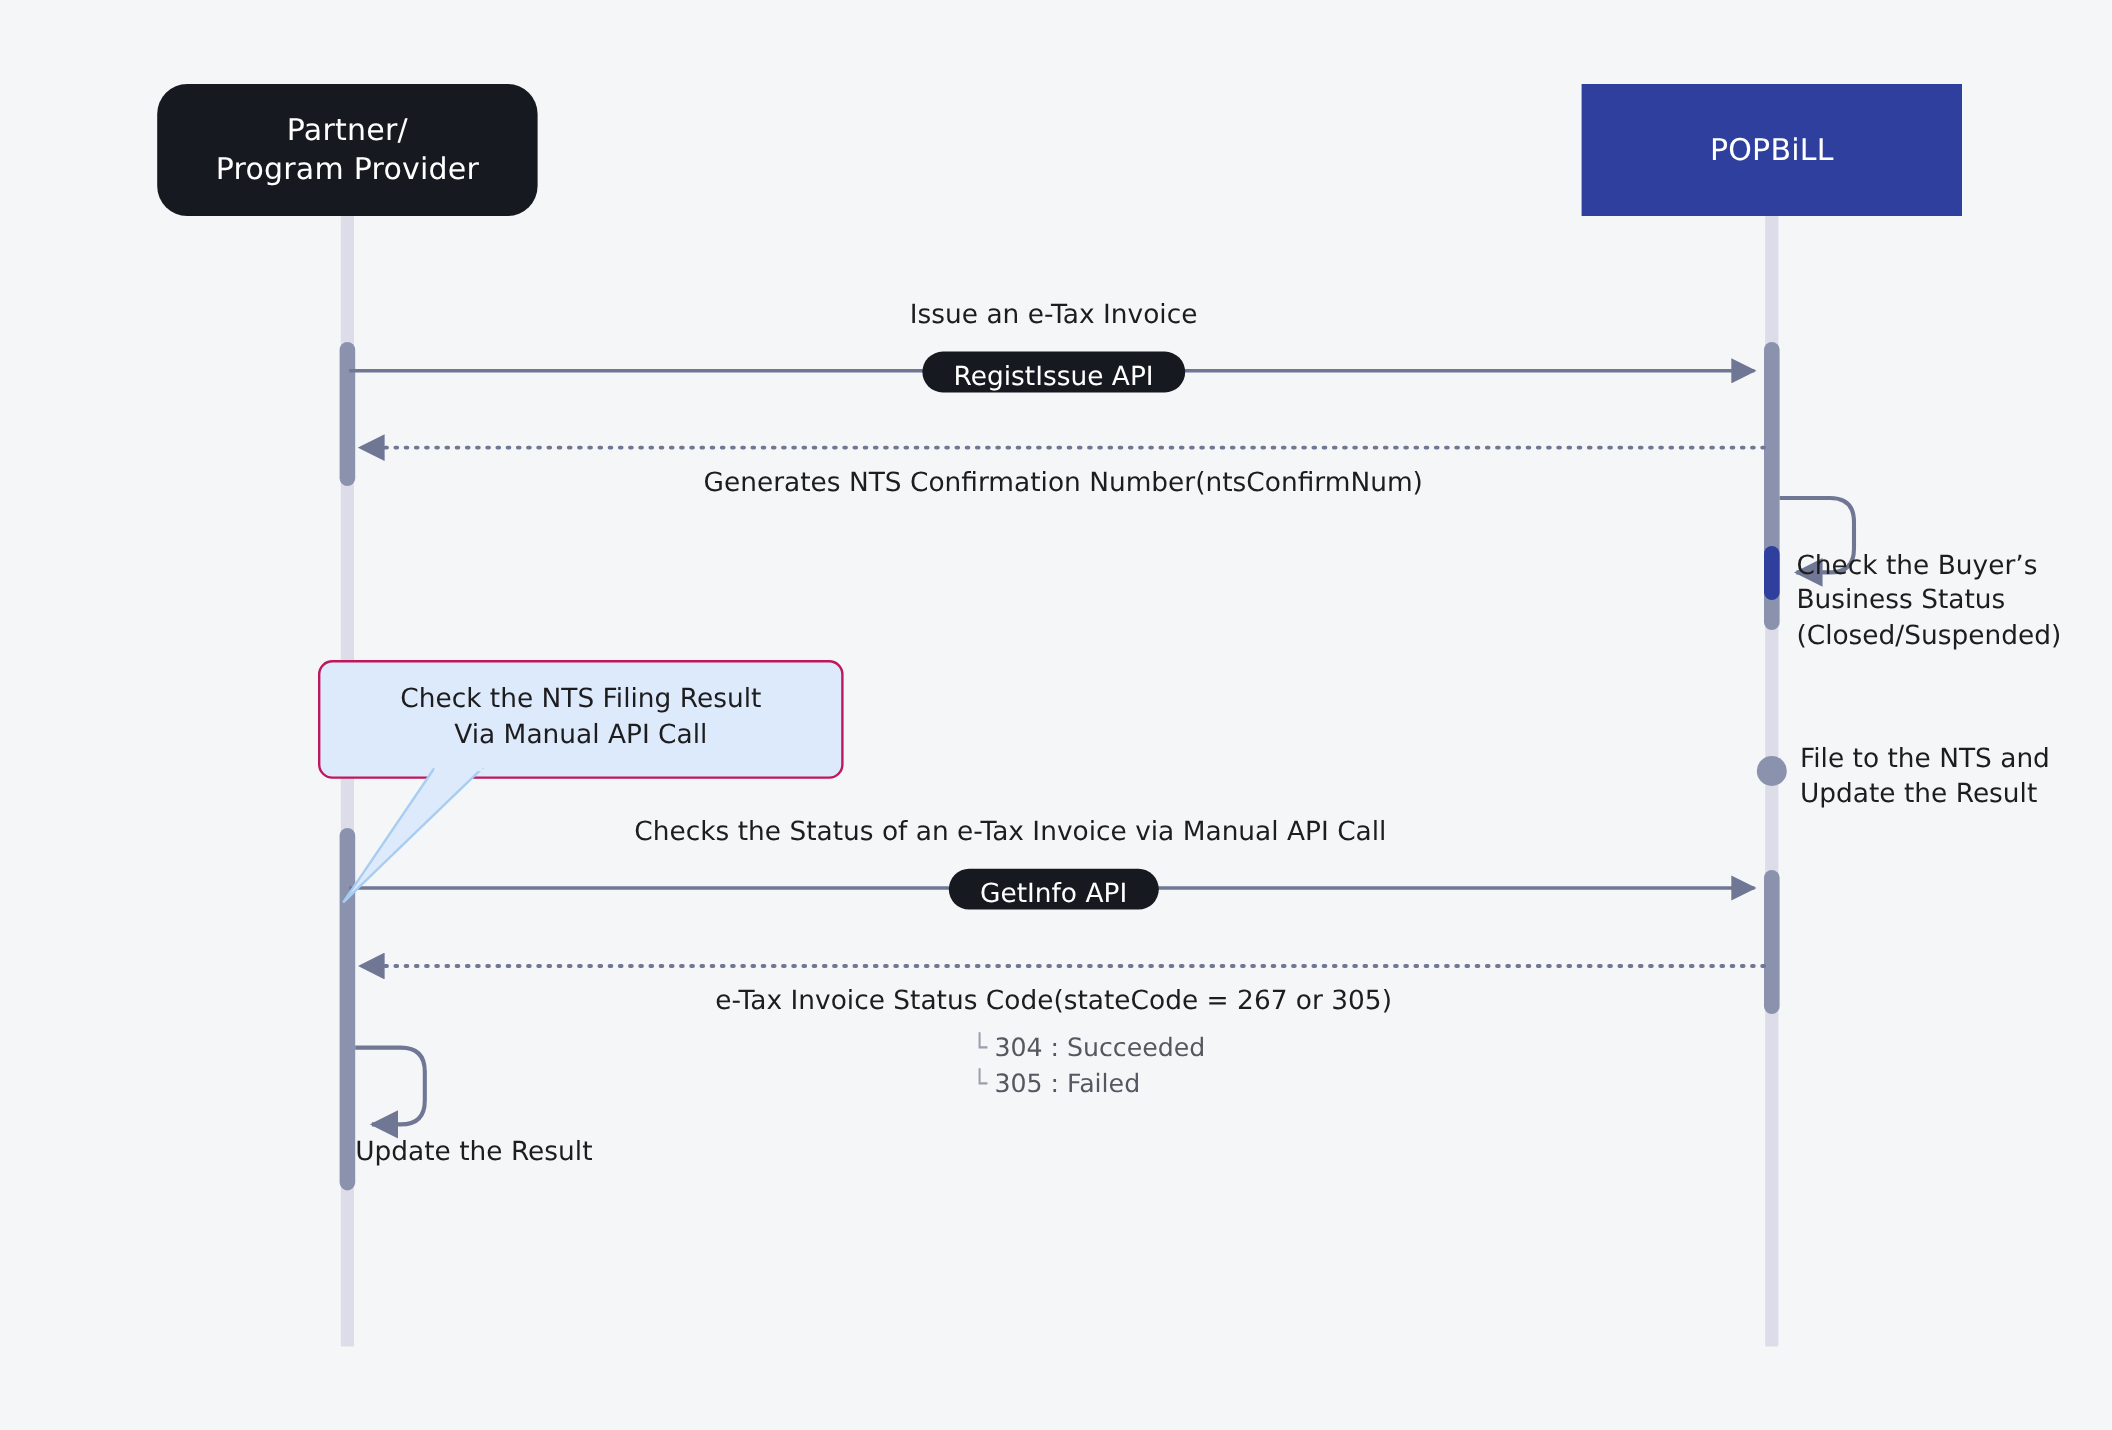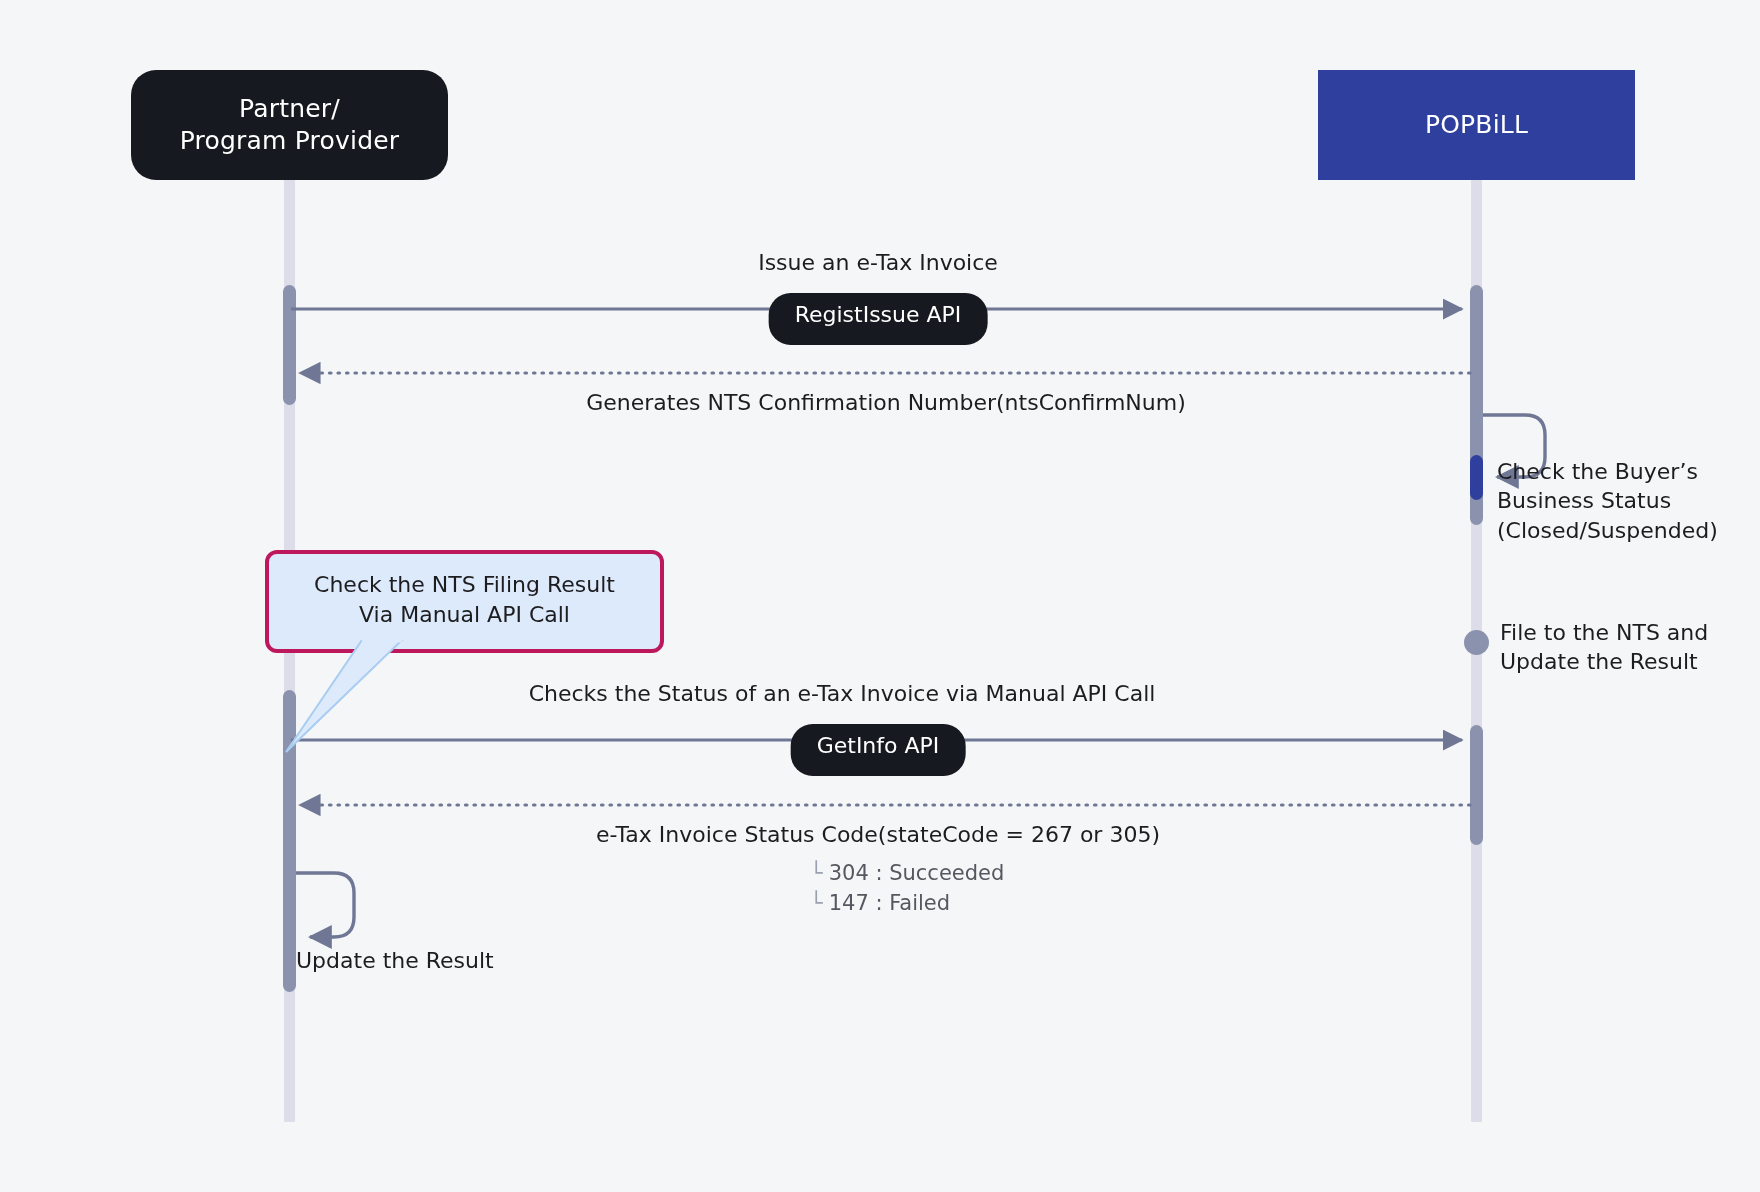--- a/index.html
+++ b/index.html
@@ -101,21 +101,21 @@
   }
   .msg-label.center { transform: translateX(-50%); text-align: center; }
 
   
   .api-pill {
     position: absolute;
     transform: translateX(-50%);
     background: #16191f;
     color: #ffffff;
     font-size: 22px;
-    padding: 9px 26px 18px 26px;
+    padding: 9px 26px 0 26px;
     border-radius: 22px;
     white-space: nowrap;
     font-family: "DejaVu Sans", sans-serif;
   }
 
   
   .sub-note {
     position: absolute;
     font-size: 21px;
     color: #555860;
@@ -131,23 +131,23 @@
     line-height: 1.33;
     color: #1d1d1f;
     white-space: pre-line;
     font-family: "DejaVu Sans", sans-serif;
   }
 
   
   #callout {
     position: absolute;
     left: 265px; top: 550px;
-    width: 399px;
+    width: 438px;
     background: #ddeafb;
-    border: 4px solid #be185d;
+    border: 2px solid #be185d;
     border-radius: 12px;
     padding: 16px 10px 18px 10px;
     box-sizing: border-box;
     text-align: center;
     font-size: 22px;
     line-height: 1.38;
     color: #1d1d1f;
     white-space: pre-line;
     font-family: "DejaVu Sans", sans-serif;
   }
@@ -245,21 +245,21 @@
   <div class="api-pill" style="left:878px; top:724px;">
     <span>GetInfo API</span>
   </div>
 
   <div class="msg-label center" style="left:878px; top:822px;">e-Tax Invoice Status Code(stateCode = 267 or 305)</div>
 
   <div class="sub-note" style="left:810px; top:861px;">
     <span class="tee">└</span><span>304 : Succeeded</span>
   </div>
   <div class="sub-note" style="left:810px; top:891px;">
-    <span class="tee">└</span><span>147 : Failed</span>
+    <span class="tee">└</span><span>305 : Failed</span>
   </div>
 
   <div class="side-note" style="left:1497px; top:457px;">Check the Buyer’s
 Business Status
 (Closed/Suspended)</div>
 
   <div class="side-note" style="left:1500px; top:618px;">File to the NTS and
 Update the Result</div>
 
   <div class="loop-label" style="left:296px; top:948px;">Update the Result</div>

